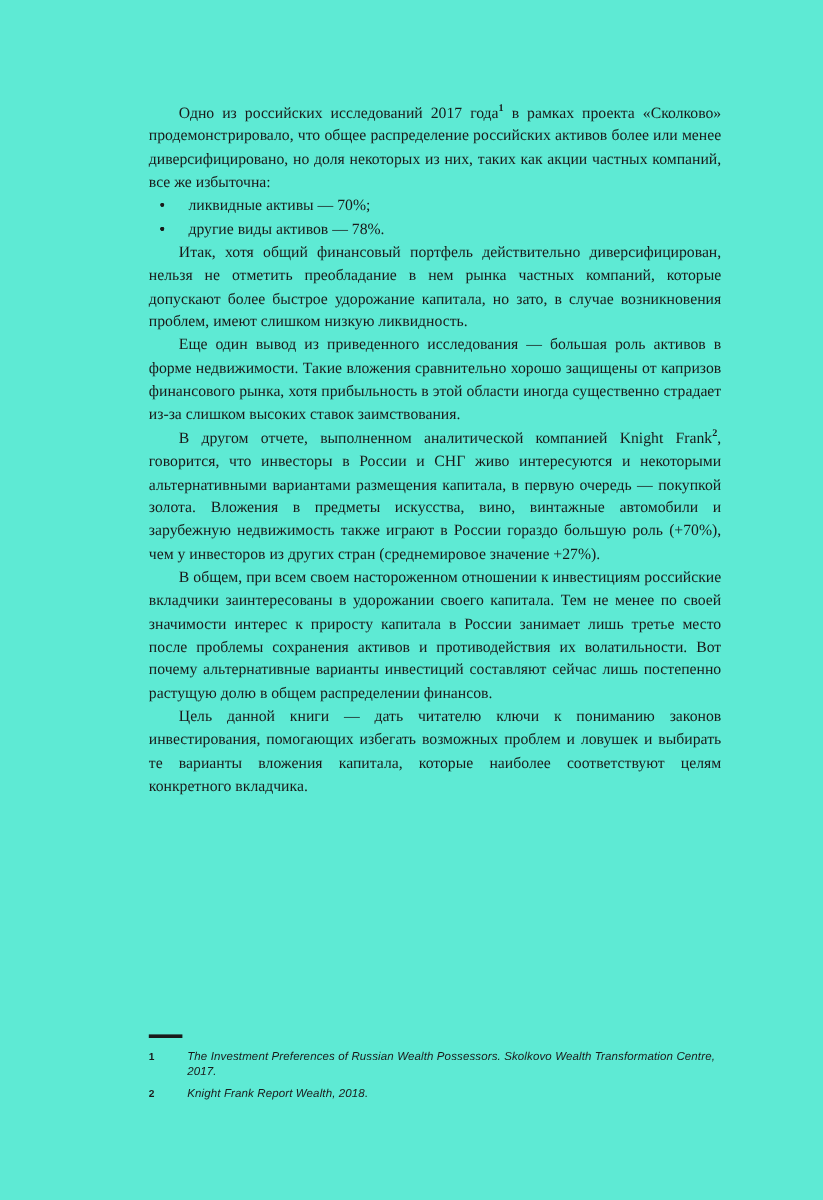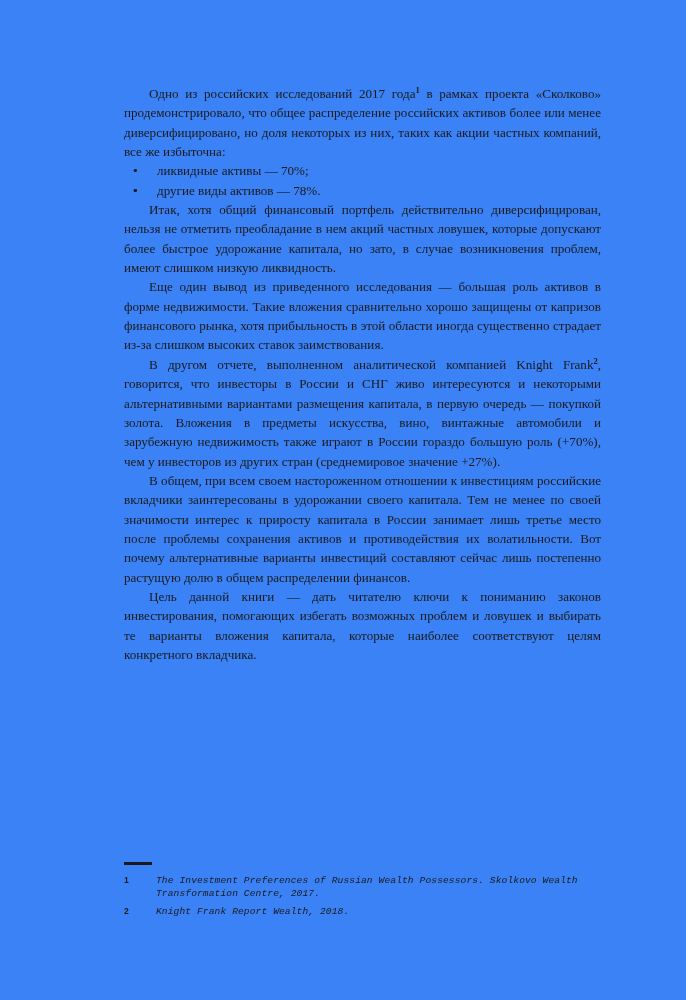--- a/index.html
+++ b/index.html
@@ -9,21 +9,21 @@
     background: #ffffff;
   }
   body {
     font-family: "Liberation Serif", "DejaVu Serif", serif;
     color: #1a1a1a;
   }
   #page {
     position: relative;
     width: 686px;
     height: 1000px;
-    background: #3b82f6;
+    background: #5eead4;
     overflow: hidden;
     box-sizing: border-box;
   }
   #text-column {
     position: absolute;
     left: 124px;
     top: 84px;
     width: 477px;
   }
   p.body-par {
@@ -81,21 +81,21 @@
   }
   .footnote-num {
     flex: 0 0 auto;
     width: 32px;
     font-family: "Liberation Sans", "DejaVu Sans", sans-serif;
     font-weight: bold;
     font-size: 8.5px;
     color: #1a1a1a;
   }
   .footnote-text {
-    font-family: Liberation Mono, monospace;
+    font-family: Liberation Sans, sans-serif;
     font-style: italic;
     font-size: 9.6px;
     line-height: 13px;
     color: #1a1a1a;
     letter-spacing: 0.1px;
   }
 </style>
 </head>
 <body>
 
@@ -106,21 +106,21 @@
     <p class="body-par"><span>Одно из российских исследований 2017 года</span><sup class="fn-ref">1</sup><span> в рамках проекта «Сколково» продемонстрировало, что общее распределение российских активов более или менее диверсифицировано, но доля некоторых из них, таких как акции частных компаний, все же избыточна:</span></p>
 
     <ul class="asset-list">
       <li><span class="bullet">•</span></li>
       <li><span class="bullet">•</span><span>ликвидные активы — 70%;</span></li>
       <li><span class="bullet">•</span></li>
       <li><span class="bullet">•</span></li>
       <li><span class="bullet">•</span><span>другие виды активов — 78%.</span></li>
     </ul>
 
-    <p class="body-par">Итак, хотя общий финансовый портфель действительно диверсифицирован, нельзя не отметить преобладание в нем акций частных ловушек, которые допускают более быстрое удорожание капитала, но зато, в случае возникновения проблем, имеют слишком низкую ликвидность.</p>
+    <p class="body-par">Итак, хотя общий финансовый портфель действительно диверсифицирован, нельзя не отметить преобладание в нем рынка частных компаний, которые допускают более быстрое удорожание капитала, но зато, в случае возникновения проблем, имеют слишком низкую ликвидность.</p>
 
     <p class="body-par">Еще один вывод из приведенного исследования — большая роль активов в форме недвижимости. Такие вложения сравнительно хорошо защищены от капризов финансового рынка, хотя прибыльность в этой области иногда существенно страдает из-за слишком высоких ставок заимствования.</p>
 
     <p class="body-par"><span>В другом отчете, выполненном аналитической компанией Knight Frank</span><sup class="fn-ref">2</sup><span>, говорится, что инвесторы в России и СНГ живо интересуются и некоторыми альтернативными вариантами размещения капитала, в первую очередь — покупкой золота. Вложения в предметы искусства, вино, винтажные автомобили и зарубежную недвижимость также играют в России гораздо большую роль (+70%), чем у инвесторов из других стран (среднемировое значение +27%).</span></p>
 
     <p class="body-par">В общем, при всем своем настороженном отношении к инвестициям российские вкладчики заинтересованы в удорожании своего капитала. Тем не менее по своей значимости интерес к приросту капитала в России занимает лишь третье место после проблемы сохранения активов и противодействия их волатильности. Вот почему альтернативные варианты инвестиций составляют сейчас лишь постепенно растущую долю в общем распределении финансов.</p>
 
     <p class="body-par">Цель данной книги — дать читателю ключи к пониманию законов инвестирования, помогающих избегать возможных проблем и ловушек и выбирать те варианты вложения капитала, которые наиболее соответствуют целям конкретного вкладчика.</p>
 
   </div>

